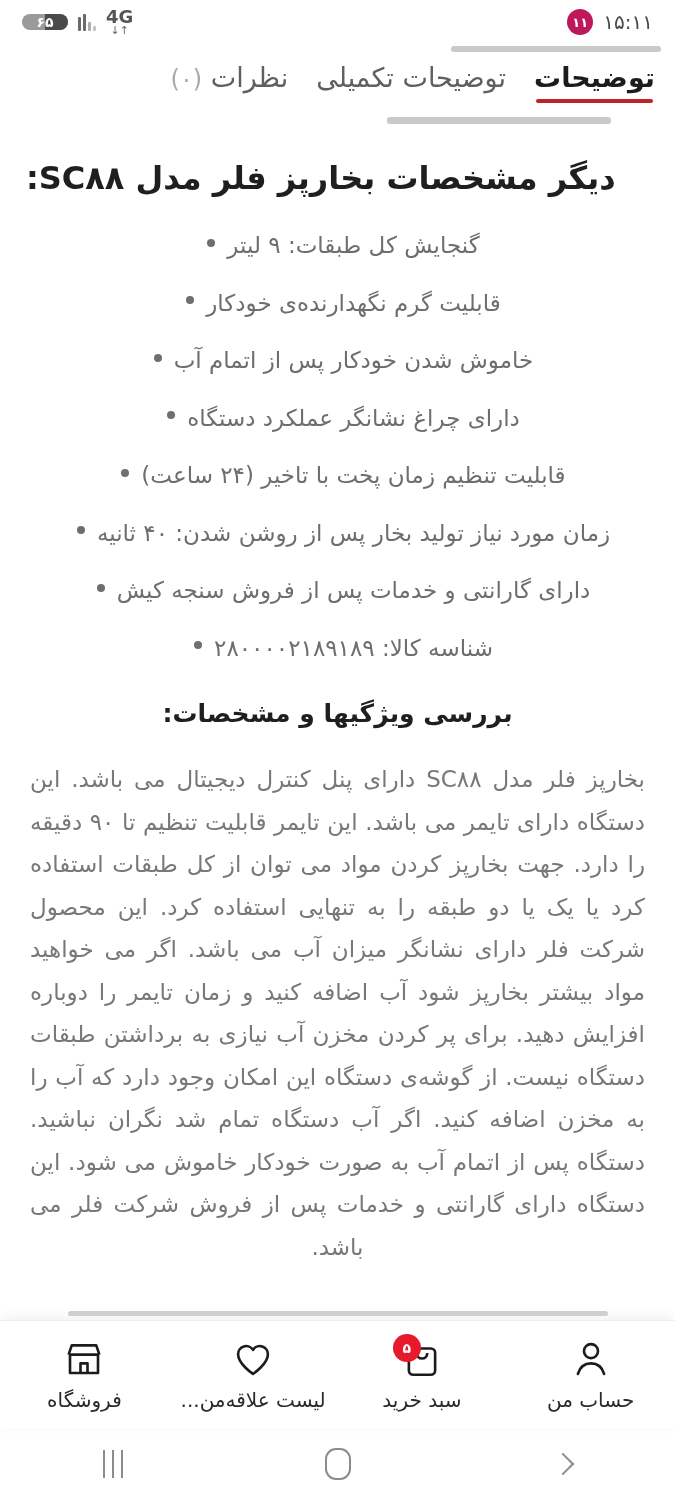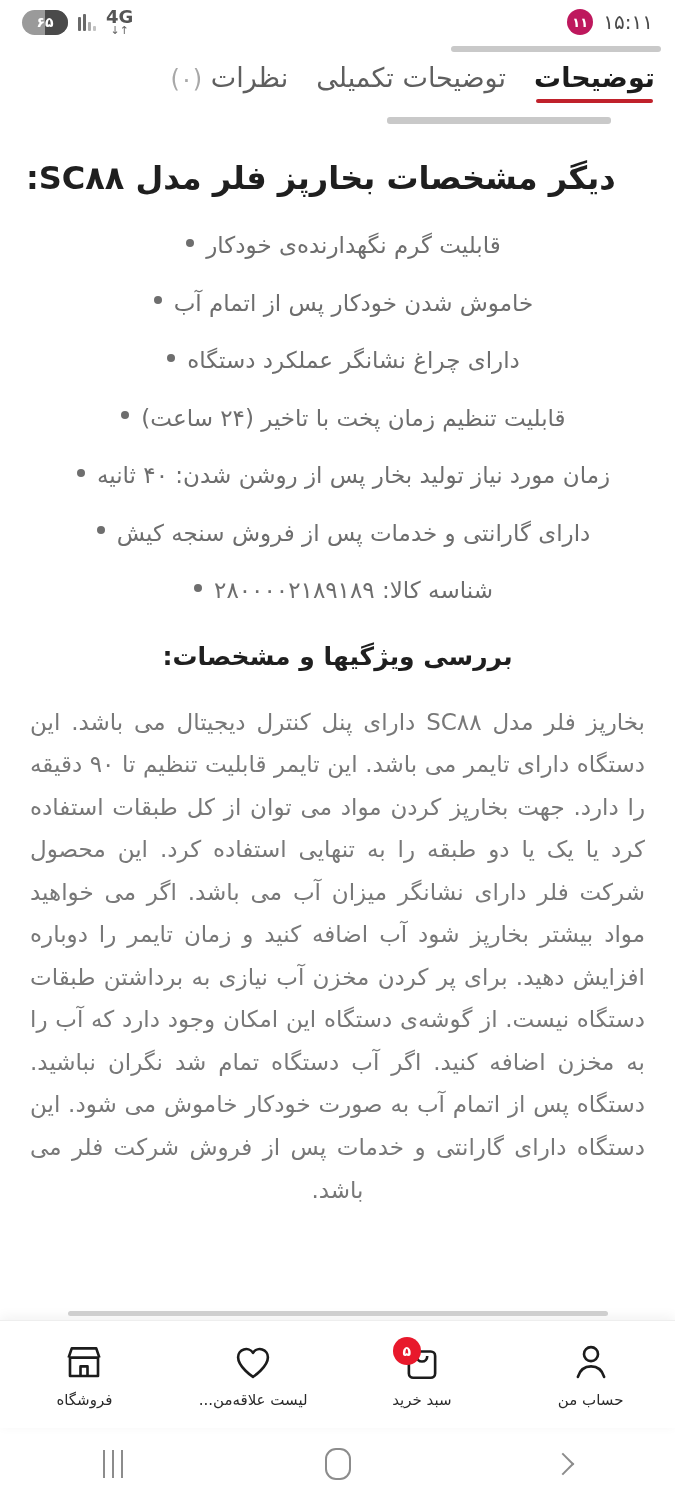--- a/index.html
+++ b/index.html
@@ -21,21 +21,21 @@
     height:44px; flex:0 0 44px;
     display:flex; align-items:center;
     padding:0 22px;
     direction:ltr;
     color:#5a5a5a;
   }
   .sb-left { display:flex; align-items:center; gap:10px; }
   .sb-right { display:flex; align-items:center; gap:10px; margin-left:auto; }
   .battery-pill {
     position:relative;
-    width:46px; height:25px; border-radius:13px;
+    width:46px; height:16px; border-radius:13px;
     background:#9a9a9a; overflow:hidden;
     display:flex; align-items:center; justify-content:center;
   }
   .battery-pill::after {
     content:""; position:absolute; top:0; right:0;
     width:50%; height:100%; background:#4a4a4a;
   }
   .battery-pill span {
     position:relative; z-index:2;
     font-size:14px; color:#fff; font-weight:bold;
@@ -140,21 +140,21 @@
     width:540px; height:5px; background:#cfcfcf; border-radius:3px;
   }
   .navitem {
     flex:1 1 0;
     display:flex; flex-direction:column;
     align-items:center; justify-content:center; gap:8px;
     position:relative;
   }
   .navicon { position:relative; width:42px; height:42px; }
   .navicon svg { width:42px; height:42px; display:block; }
-  .navlabel { font-size:15px; color:#2a2a2a; white-space:nowrap; }
+  .navlabel { font-size:20px; color:#2a2a2a; white-space:nowrap; }
   .cart-badge {
     position:absolute; top:-4px; right:22px;
     width:28px; height:28px; border-radius:50%;
     background:#e8192c; color:#fff;
     display:flex; align-items:center; justify-content:center;
     font-size:14px; font-weight:bold;
     z-index:3;
   }
 
   
@@ -214,20 +214,21 @@
         <span class="count">(۰)</span>
       </div>
     </div>
     <div class="divider-bottom"></div>
   </div>
 
   <div class="content">
     <div class="section-title">دیگر مشخصات بخارپز فلر مدل SC۸۸:</div>
 
     <ul class="specs">
+      <li><span class="txt">گنجایش کل طبقات: ۹ لیتر</span><span class="bullet"></span></li>
       <li><span class="txt">قابلیت گرم نگهدارنده‌ی خودکار</span><span class="bullet"></span></li>
       <li><span class="txt">خاموش شدن خودکار پس از اتمام آب</span><span class="bullet"></span></li>
       <li><span class="txt">دارای چراغ نشانگر عملکرد دستگاه</span><span class="bullet"></span></li>
       <li><span class="txt">قابلیت تنظیم زمان پخت با تاخیر (۲۴ ساعت)</span><span class="bullet"></span></li>
       <li><span class="txt">زمان مورد نیاز تولید بخار پس از روشن شدن: ۴۰ ثانیه</span><span class="bullet"></span></li>
       <li><span class="txt">دارای گارانتی و خدمات پس از فروش سنجه کیش</span><span class="bullet"></span></li>
       <li><span class="txt">شناسه کالا: ۲۸۰۰۰۰۲۱۸۹۱۸۹</span><span class="bullet"></span></li>
     </ul>
 
     <div class="section-title2">بررسی ویژگیها و مشخصات:</div>

